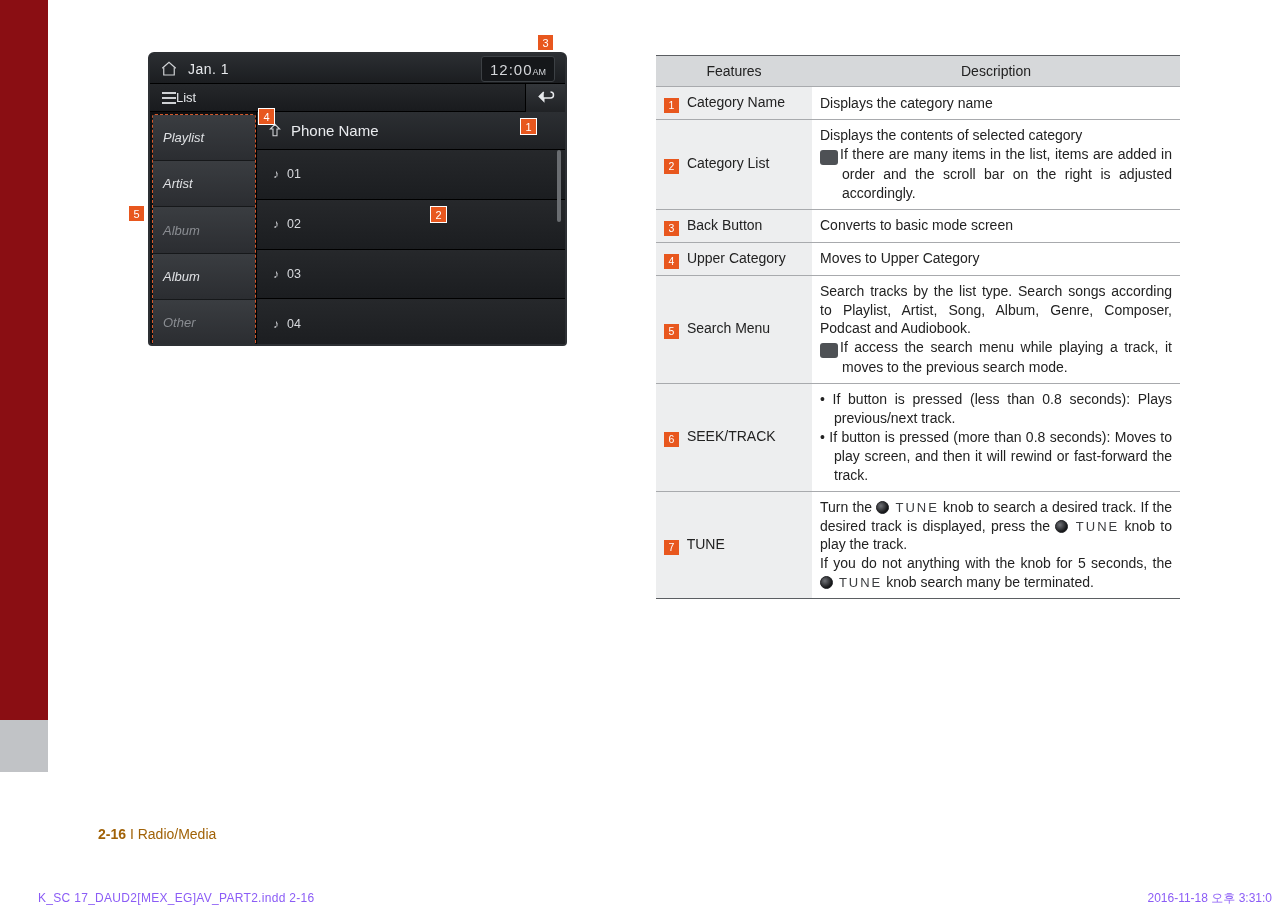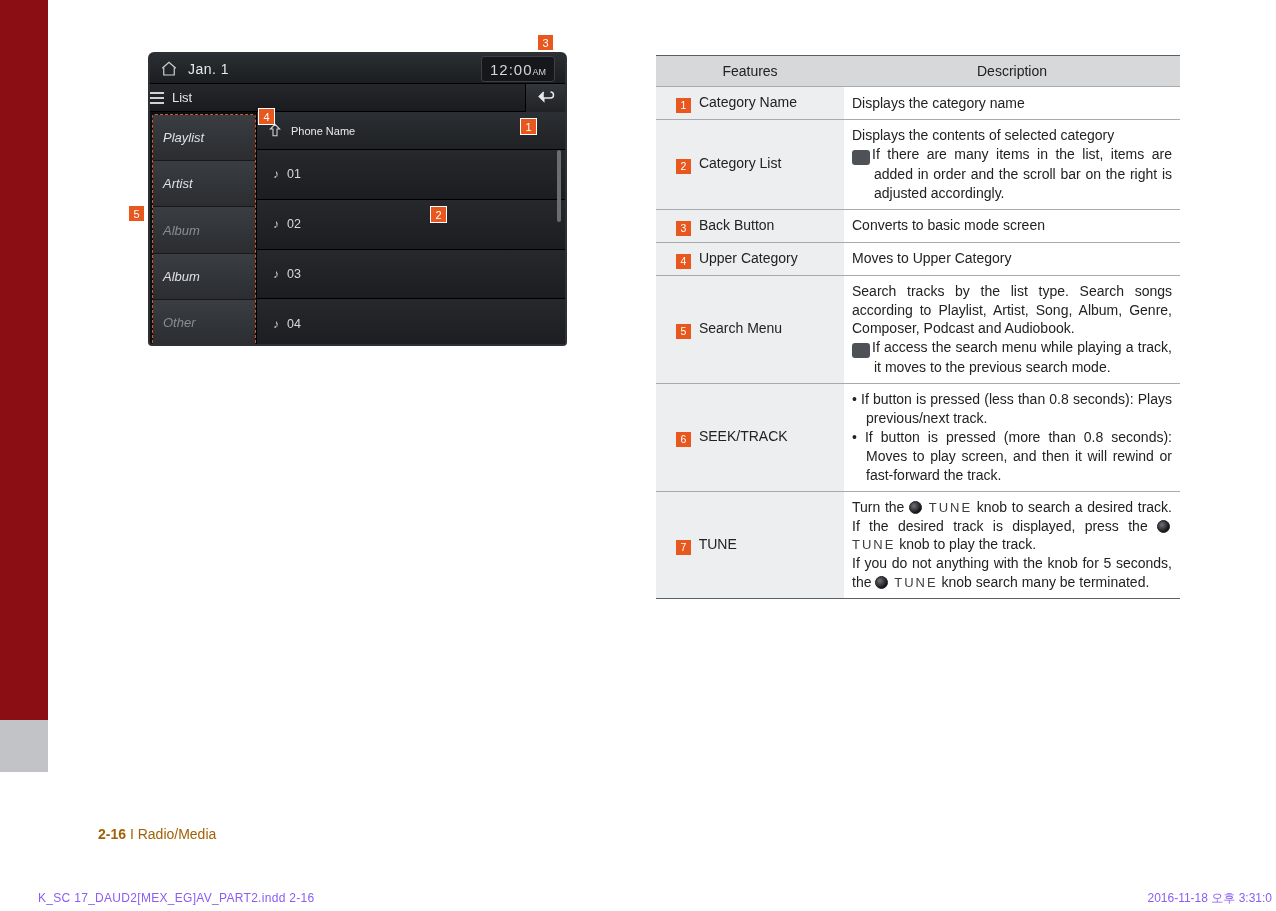--- a/index.html
+++ b/index.html
@@ -33,21 +33,21 @@
     font-family:"Segoe UI",Arial; font-size:15px; letter-spacing:1px;
   }
   .shot .time-box small{ font-size:9px; letter-spacing:0; }
 
   .shot .subbar{
     display:flex; align-items:center; height:28px;
     background:linear-gradient(#25272a,#191b1e);
     border-bottom:1px solid #000;
   }
   .shot .subbar .list-label{
-    flex:1; padding-left:0; display:flex; gap:8px; align-items:center;
+    flex:1; padding-left:12px; display:flex; align-items:center;
     color:#e4e6e9; font-size:13px;
   }
   .shot .subbar .back-btn{
     width:40px; height:28px; display:flex; align-items:center; justify-content:center;
     background:linear-gradient(#33363a,#202225); border-left:1px solid #000;
   }
   .shot .back-btn svg{ width:18px;height:18px; fill:#e7e9ec; }
   .shot .list-icon{ width:14px;height:12px; }
   .shot .list-icon rect{ fill:#cfd1d4; }
 
@@ -63,21 +63,21 @@
   }
   .shot .catcol .cat:last-child{ border-bottom:none; }
   .shot .catcol .cat.dim{ color:#8a8d92; }
 
   .shot .tracks{
     flex:1; display:flex; flex-direction:column; border-left:1px solid #000;
   }
   .shot .tracks .heading{
     height:38px; display:flex; align-items:center; gap:8px; padding:12px 10px;
     background:linear-gradient(#2c2f33,#1f2124); border-bottom:1px solid #000;
-    font-size:11px; color:#e9ebee;
+    font-size:15px; color:#e9ebee;
   }
   .shot .tracks .heading svg{ width:16px;height:16px; fill:none; stroke:#d2d4d8; stroke-width:1.6;}
   .shot .tracks .row{
     flex:1; display:flex; align-items:center; gap:8px; padding:0 10px 0 16px;
     background:linear-gradient(#26282b,#1b1d20); border-bottom:1px solid #000;
     font-size:12.5px; color:#d7d9dd;
   }
   .shot .tracks .row:last-child{ border-bottom:none;}
   .shot .tracks .note{ font-size:12px; color:#c9cbcf; }
   .shot .scroll{
@@ -100,21 +100,21 @@
   .ftable th{
     background:#d6d8da; font-weight:400; text-align:center; padding:7px 6px;
     border-top:1.5px solid #5b5e62;
   }
   .ftable td{
     padding:6px 8px; vertical-align:middle; border-top:1px solid #a8aaad;
     line-height:1.35; text-align:justify;
   }
   .ftable tr:last-child td{ border-bottom:1.5px solid #5b5e62; }
   .ftable td.fcol{
-    width:188px; background:#edeeef; padding-left:20px; white-space:nowrap;
+    width:156px; background:#edeeef; padding-left:8px; white-space:nowrap;
   }
   .ftable td.fcol .badge{ margin-right:4px; }
 
   .badge{
     display:inline-block; width:15px; height:15px; background:#e8571e;
     color:#fff; font-size:10.5px; line-height:15px; text-align:center;
     vertical-align:-2px;
   }
   .info-badge{
     display:inline-block; width:18px; height:15px; border-radius:3px;

